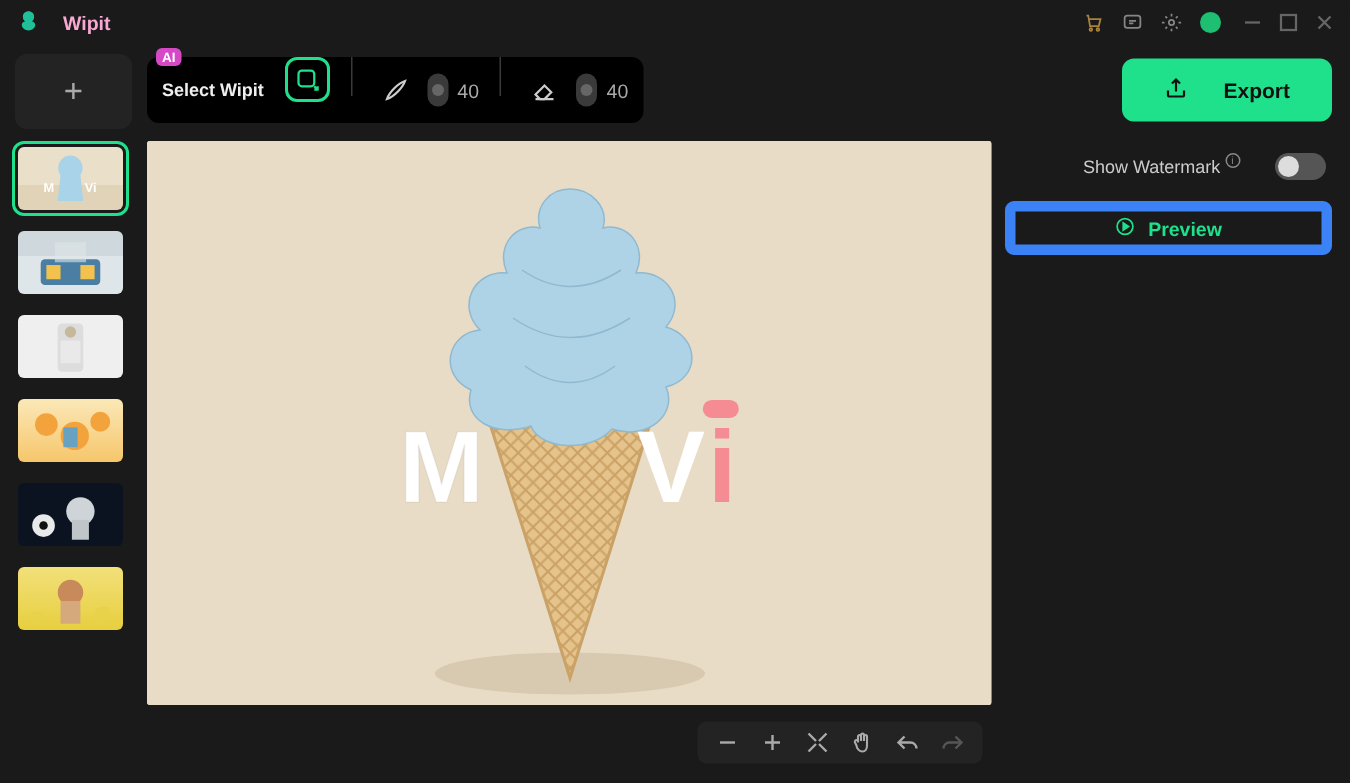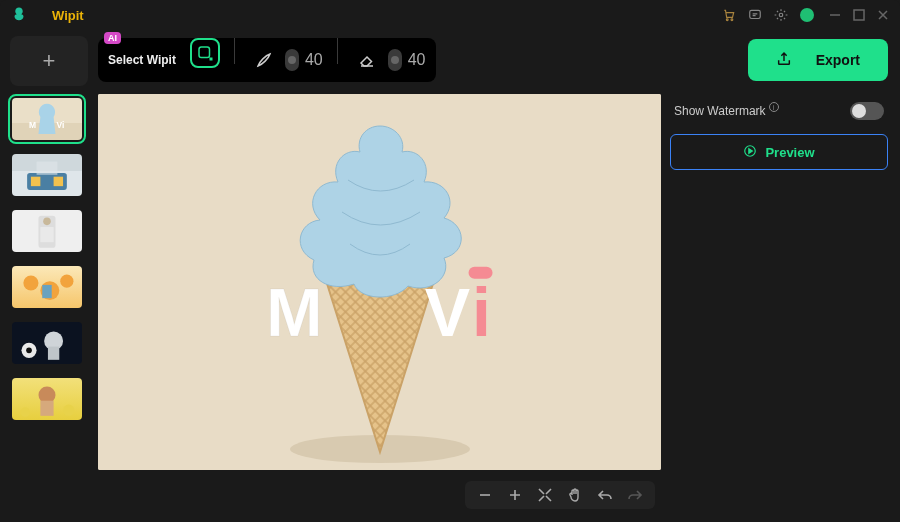--- a/index.html
+++ b/index.html
@@ -17,21 +17,21 @@
     height: 30px;
     display: flex;
     align-items: center;
     padding: 0 10px;
     background: #1a1a1a;
   }
   .logo {
     width: 18px; height: 18px;
     display: flex; align-items: center; justify-content: center;
   }
-  .app-title { margin-left: 24px; font-size: 13px; font-weight: 600; color: #eab308; }
+  .app-title { margin-left: 14px; font-size: 13px; font-weight: 600; color: #f9a8d4; }
   .title-spacer { flex: 1; }
   .title-icons { display: flex; gap: 12px; align-items: center; }
   .title-icon { width: 14px; height: 14px; display: flex; align-items:center; justify-content:center; opacity: 0.75; cursor: pointer; }
   .title-icon svg { width: 14px; height: 14px; }
   .avatar-dot {
     width: 14px; height: 14px; border-radius: 50%;
     background: #1fbf73;
   }
   .win-btns { display: flex; gap: 10px; margin-left: 14px; }
   .win-btn { width: 14px; height: 14px; display: flex; align-items:center; justify-content:center; opacity: .6; cursor:pointer; }
@@ -76,21 +76,21 @@
     width: 14px; height: 22px;
     border-radius: 8px;
     background: #3a3a3a;
     position: relative;
   }
   .slider-knob::after {
     content:""; position:absolute; left:50%; top:50%;
     width:8px; height:8px; border-radius:50%;
     background:#666; transform:translate(-50%,-50%);
   }
-  .tool-val { font-size: 16px; color: #aaa; }
+  .tool-val { font-size: 13px; color: #aaa; }
   .divider { width:1px; height:26px; background:#3a3a3a; }
 
   .export-btn {
     margin-left: auto;
     height: 42px;
     padding: 0 28px;
     background: #1fe08b;
     border-radius: 8px;
     display:flex; align-items:center; gap:24px;
     color: #111; font-weight: 700; font-size: 14px;
@@ -160,37 +160,37 @@
   .right-panel {
     position:absolute;
     top: 94px; right: 12px;
     width: 218px;
   }
   .watermark-row {
     display:flex; align-items:center; justify-content:space-between;
     font-size: 12px; color:#ccc;
     padding: 8px 4px 14px 4px;
   }
-  .wm-label { display:flex; align-items:center; gap:3px; }
+  .wm-label { display:flex; align-items:center; gap:3px;margin-left:48px; }
   .info-circle {
     width:10px; height:10px; border:1px solid #888; border-radius:50%;
     font-size:7px; color:#888; display:flex; align-items:center; justify-content:center;
     position:relative; top:-4px;
   }
   .toggle {
     width:34px; height:18px; border-radius:10px;
     background:#555; position:relative; cursor:pointer;
   }
   .toggle::after {
     content:""; position:absolute; width:14px; height:14px; border-radius:50%;
     background:#ddd; top:2px; left:2px;
   }
   .preview-btn {
     height: 36px;
-    border: 1px solid #3b82f6;
+    border: 7px solid #3b82f6;
     border-radius: 6px;
     display:flex; align-items:center; justify-content:center; gap:8px;
     color:#1fe08b; font-size:13px; font-weight:600;
     cursor:pointer;
   }
 
   
   .thumb-inner { position:absolute; inset:2px; border-radius:4px; }
   .t1 { background: linear-gradient(180deg,#eadfc8 60%,#e0d3b8 60%); }
   .t2 { background: linear-gradient(180deg,#cfd8dc 40%,#dfe6ea 40%); }

